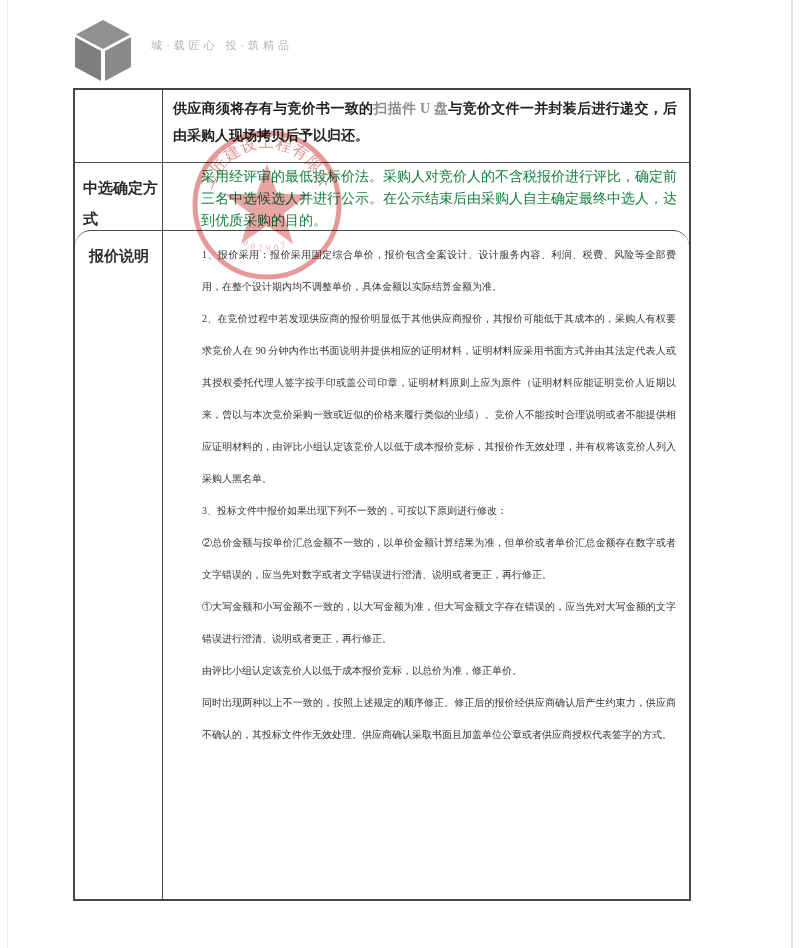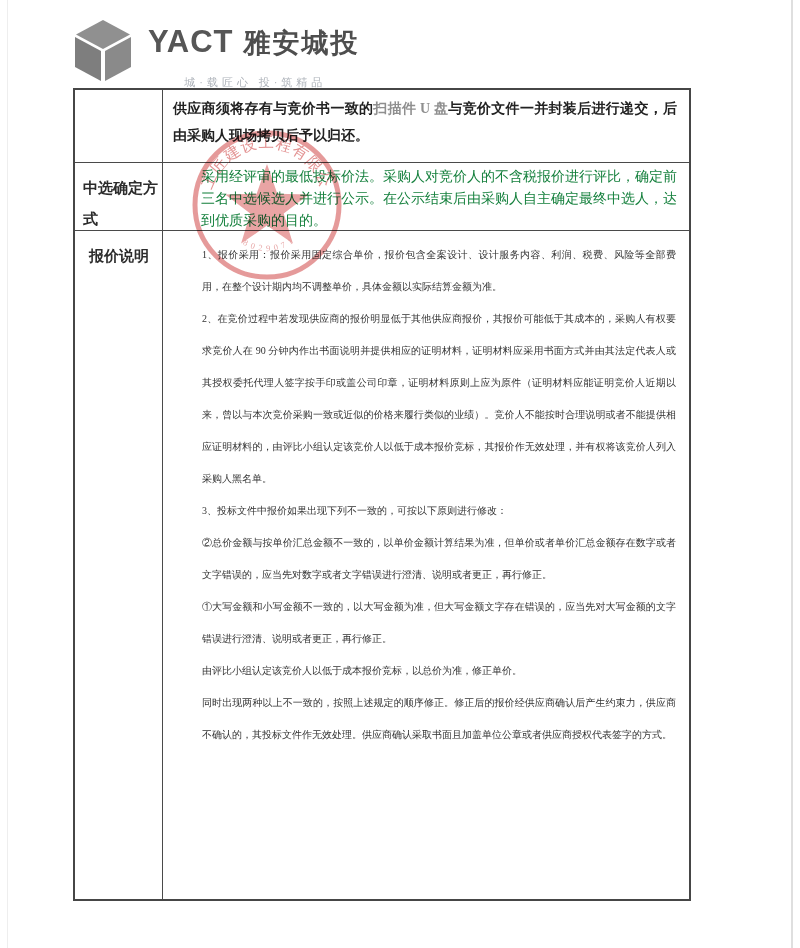--- a/index.html
+++ b/index.html
@@ -28,21 +28,21 @@
   .tagline { margin-top:14px; margin-left:3px; font-size:11px; color:#adb2b9; letter-spacing:4px;text-align:center; }
 
   
   .doc-table { position:absolute; left:73px; top:88px; width:618px; height:813px;
     border:2px solid #464646; display:flex; flex-direction:column;
     color:#333; }
   .t-row { display:flex; width:100%; }
   .t-row + .t-row { border-top:1px solid #4a4a4a;gap:28px; }
   .row-1 { height:72px; }
   .row-2 { height:68px; }
-  .row-3 { flex:1; }
+  .row-3 { flex:1;border-radius:16px; }
   .t-label { width:88px; flex:0 0 88px; border-right:1px solid #4a4a4a;
     font-weight:bold; color:#2c2c2c; font-size:15px; }
   .t-content { flex:1; overflow:hidden; }
 
   .row-1 .t-content { padding:5px 12px 0 10px; font-size:14px; line-height:27px;
     font-weight:bold; color:#222; text-align:justify; }
   .hl-gray { color:#8f8f8f; font-weight:bold; }
 
   .row-2 .t-label { padding:10px 0 0 8px; line-height:31px; }
   .row-2 .t-content { padding:3px 12px 0 10px; font-size:14px; line-height:22px;
@@ -68,24 +68,20 @@
 
   <div class="logo">
     <div class="logo-cube">
       <svg viewBox="0 0 62 66" xmlns="http://www.w3.org/2000/svg">
         <polygon points="31,2 58,16.5 31,31 4,16.5" fill="#909090"></polygon>
         <polygon points="3,19 29,33 29,63 3,49" fill="#7e7e7e"></polygon>
         <polygon points="59,19 33,33 33,63 59,49" fill="#8a8a8a"></polygon>
       </svg>
     </div>
     <div class="logo-text">
-      <div class="brand-row">
-        <span class="brand-en">YACT</span>
-        <span class="brand-cn">雅安城投</span>
-      </div>
       <div class="tagline">城·载匠心  投·筑精品</div>
     </div>
   </div>
 
   <div class="doc-table">
 
     <div class="t-row row-1">
       <div class="t-label"></div>
       <div class="t-content">
         <span>供应商须将存有与竞价书一致的</span><span class="hl-gray">扫描件 U 盘</span><span>与竞价文件一并封装后进行递交，后由采购人现场拷贝后予以归还。</span>

